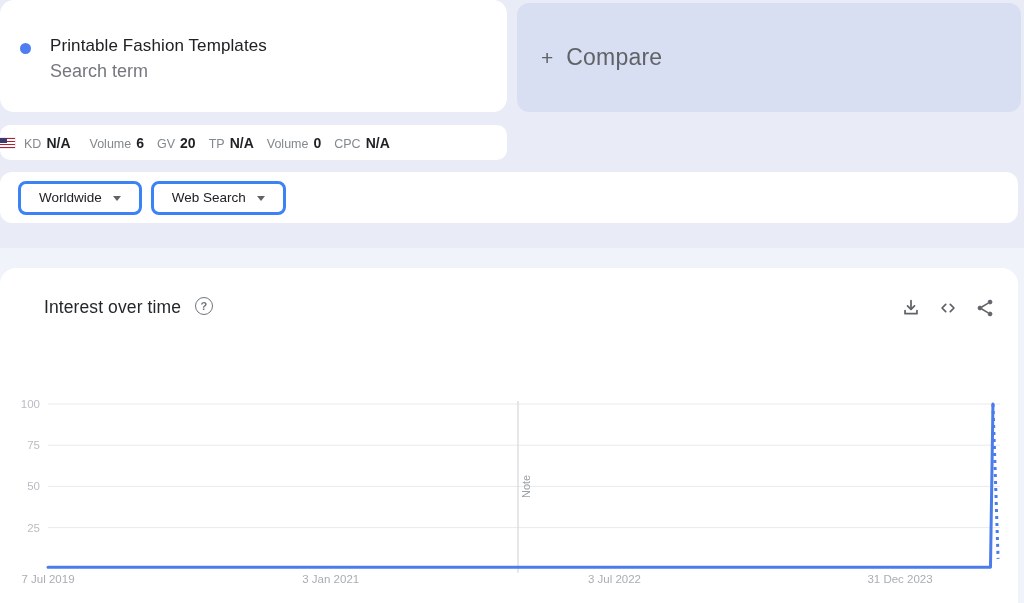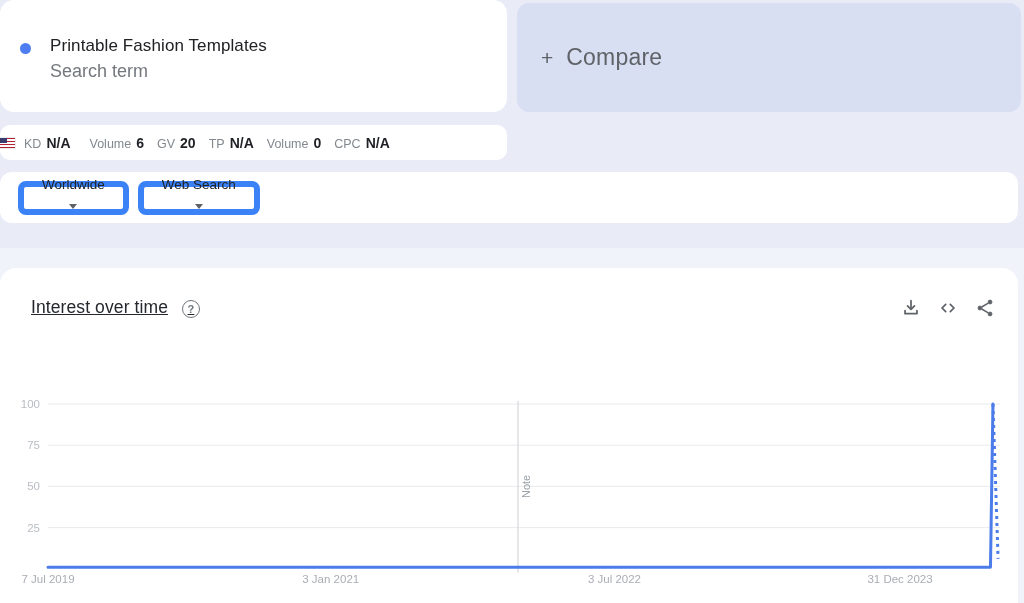--- a/index.html
+++ b/index.html
@@ -23,26 +23,26 @@
   .flag { position:relative; width:15px; height:10px; margin-right:9px; flex:none;
           background:repeating-linear-gradient(180deg,#b22234 0 1.5px,#fff 1.5px 3px); box-shadow:0 0 0 .5px #d8d8d8; }
   .flag::before { content:""; position:absolute; left:0; top:0; width:6.5px; height:5.5px; background:#3c3b6e; }
   .metric { display:flex; align-items:baseline; margin-right:13px; white-space:nowrap; }
   .metric .m-label { font-size:12.5px; color:#83888e; margin-right:5px; }
   .metric .m-value { font-size:14px; color:#1f2125; font-weight:700; }
   .metric.gap-after { margin-right:19px; }
 
   
   .filter-bar { position:absolute; left:0; top:172px; width:1018px; height:51px; background:#fff; border-radius:12px; display:flex; align-items:center; padding-left:18px; gap:9px; }
-  .filter-btn { display:inline-flex; align-items:center; justify-content:flex-end; gap:11px; height:34px; padding:0 18px; background:#fff; border:6px solid #3b82f6; border-radius:8px; font-family:inherit; font-size:13.5px; color:#202124; cursor:pointer;flex-direction:column; }
+  .filter-btn { display:inline-flex; align-items:center; justify-content:center; gap:11px; height:34px; padding:0 18px; background:#fff; border:3px solid #3b82f6; border-radius:8px; font-family:inherit; font-size:13.5px; color:#202124; cursor:pointer; }
   .caret { width:0; height:0; border-left:4.5px solid transparent; border-right:4.5px solid transparent; border-top:5.5px solid #5f6368; margin-top:1px; }
 
   
   .chart-card { position:absolute; left:0; top:268px; width:1018px; height:335px; background:#fff; border-radius:16px 16px 0 0; }
-  .chart-header-title { position:absolute; left:31px; top:297px; font-size:17.5px; color:#24272c; letter-spacing:.1px; display:flex; align-items:flex-end;text-decoration:underline; }
+  .chart-header-title { position:absolute; left:44px; top:297px; font-size:17.5px; color:#24272c; letter-spacing:.1px; display:flex; align-items:flex-start; }
   .help-icon { display:inline-flex; align-items:center; justify-content:center; width:18px; height:18px; border:1.6px solid #70757a; border-radius:50%; font-size:11px; font-weight:700; color:#70757a; margin-left:14px; cursor:pointer; }
   .chart-toolbar { position:absolute; right:28px; top:297px; display:flex; gap:15px; }
   .icon-btn { width:22px; height:22px; background:none; border:none; padding:0; cursor:pointer; color:#5f6368; }
   .icon-btn svg { width:22px; height:22px; display:block; }
   #chart { position:absolute; left:0; top:396px; width:1018px; height:200px; }
   #chart text { font-family:"Liberation Sans","DejaVu Sans",sans-serif; }
 </style>
 </head>
 <body>
 

